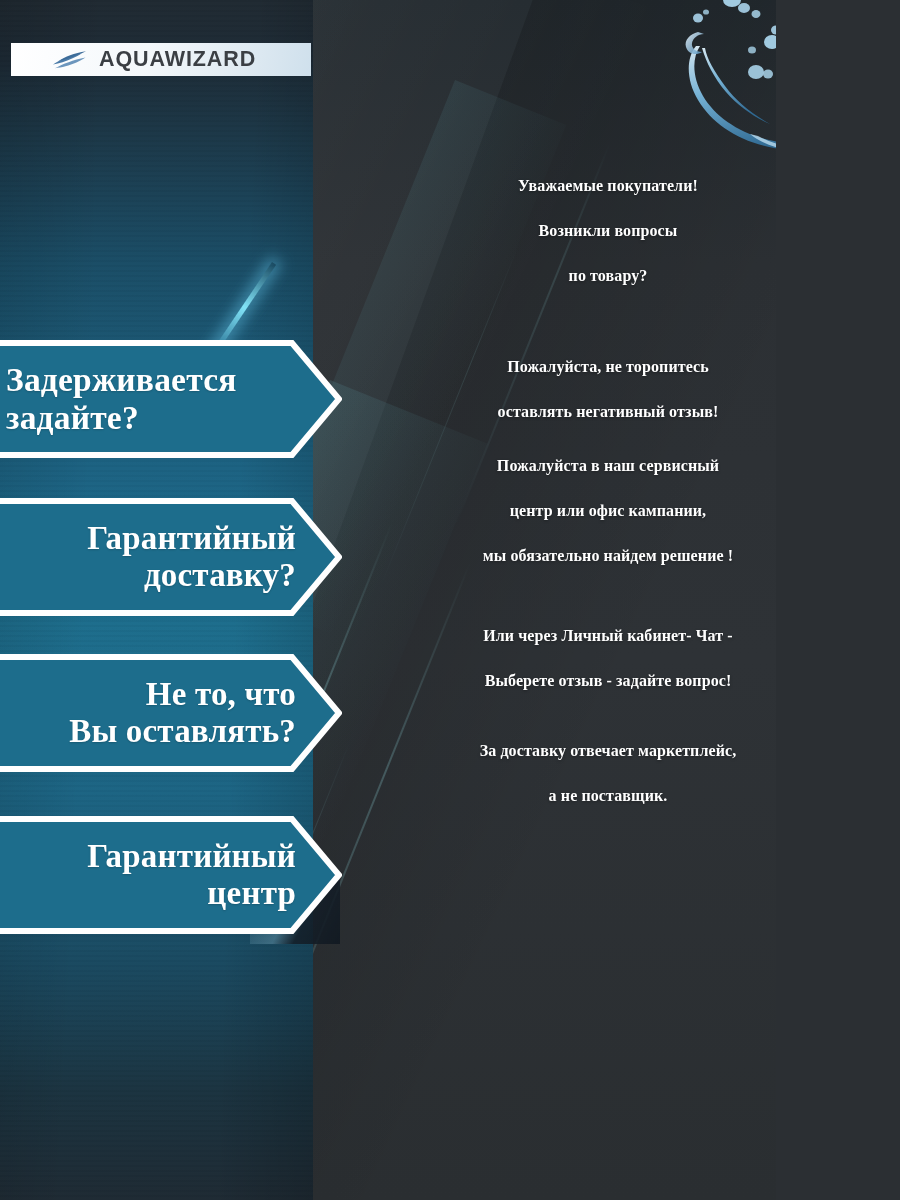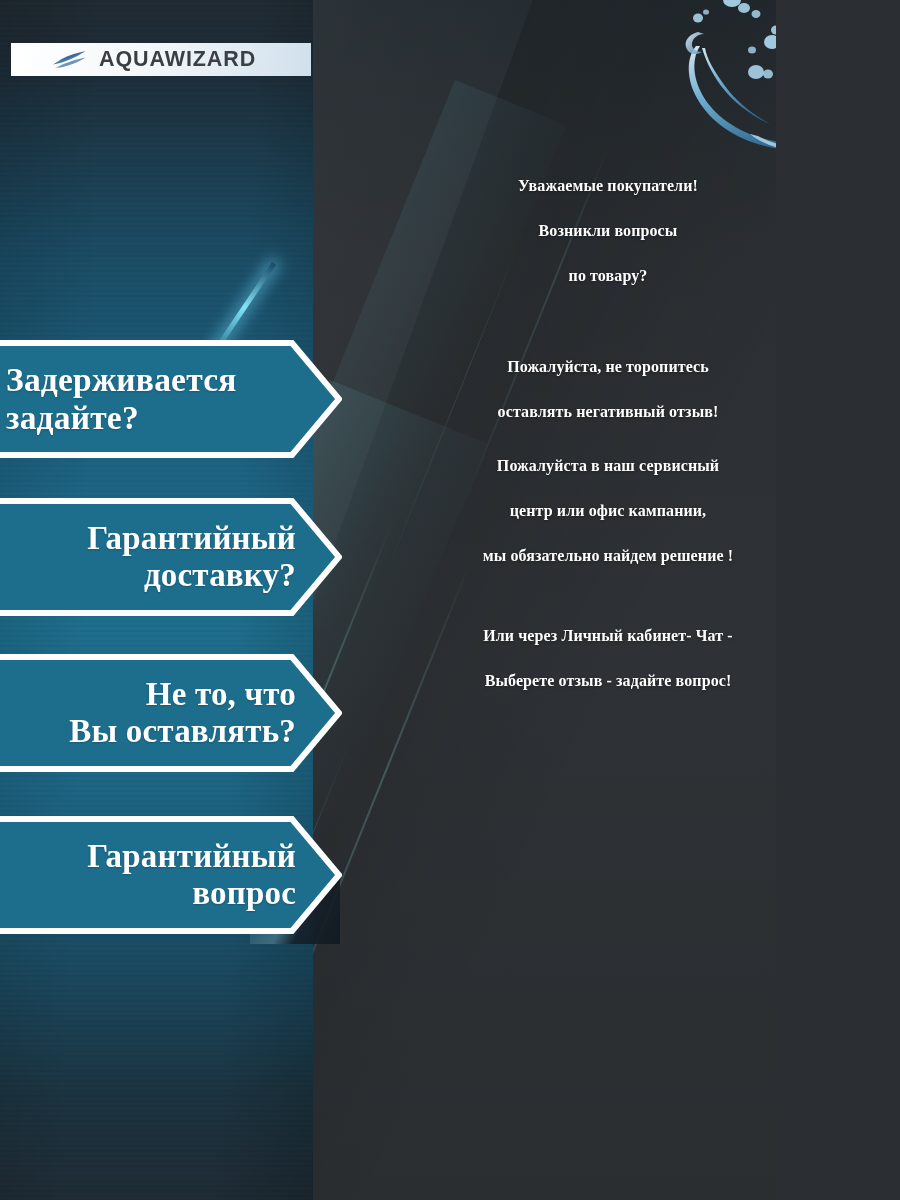--- a/index.html
+++ b/index.html
@@ -289,29 +289,31 @@
     <svg class="shape" viewBox="0 0 348 118" preserveAspectRatio="none">
       <path d="M3 3 H298 L345 59 L298 115 H3 Z" fill="#1d6d8c" stroke="#ffffff" stroke-width="6"></path>
     </svg>
     <div class="label"><span>Не то, что</span><br><span>Вы оставлять?</span></div>
   </div>
 
   <div class="banner b4">
     <svg class="shape" viewBox="0 0 348 118" preserveAspectRatio="none">
       <path d="M3 3 H298 L345 59 L298 115 H3 Z" fill="#1d6d8c" stroke="#ffffff" stroke-width="6"></path>
     </svg>
-    <div class="label"><span>Гарантийный</span><br><span>вопрос</span></div>
+    <div class="label"><span>Гарантийный</span><br><span>центр</span></div>
   </div>
 
   <div class="text-col">
     <div class="para p1">Уважаемые покупатели!
 Возникли вопросы
 по товару?</div>
     <div class="para p2">Пожалуйста, не торопитесь
 оставлять негативный отзыв!</div>
     <div class="para p3">Пожалуйста в наш сервисный
 центр или офис кампании,
 мы обязательно найдем решение !</div>
     <div class="para p4">Или через Личный кабинет- Чат -
 Выберете отзыв - задайте вопрос!</div>
+    <div class="para p5">За доставку отвечает маркетплейс,
+а не поставщик.</div>
   </div>
 
 </div>
 
 </body></html>

